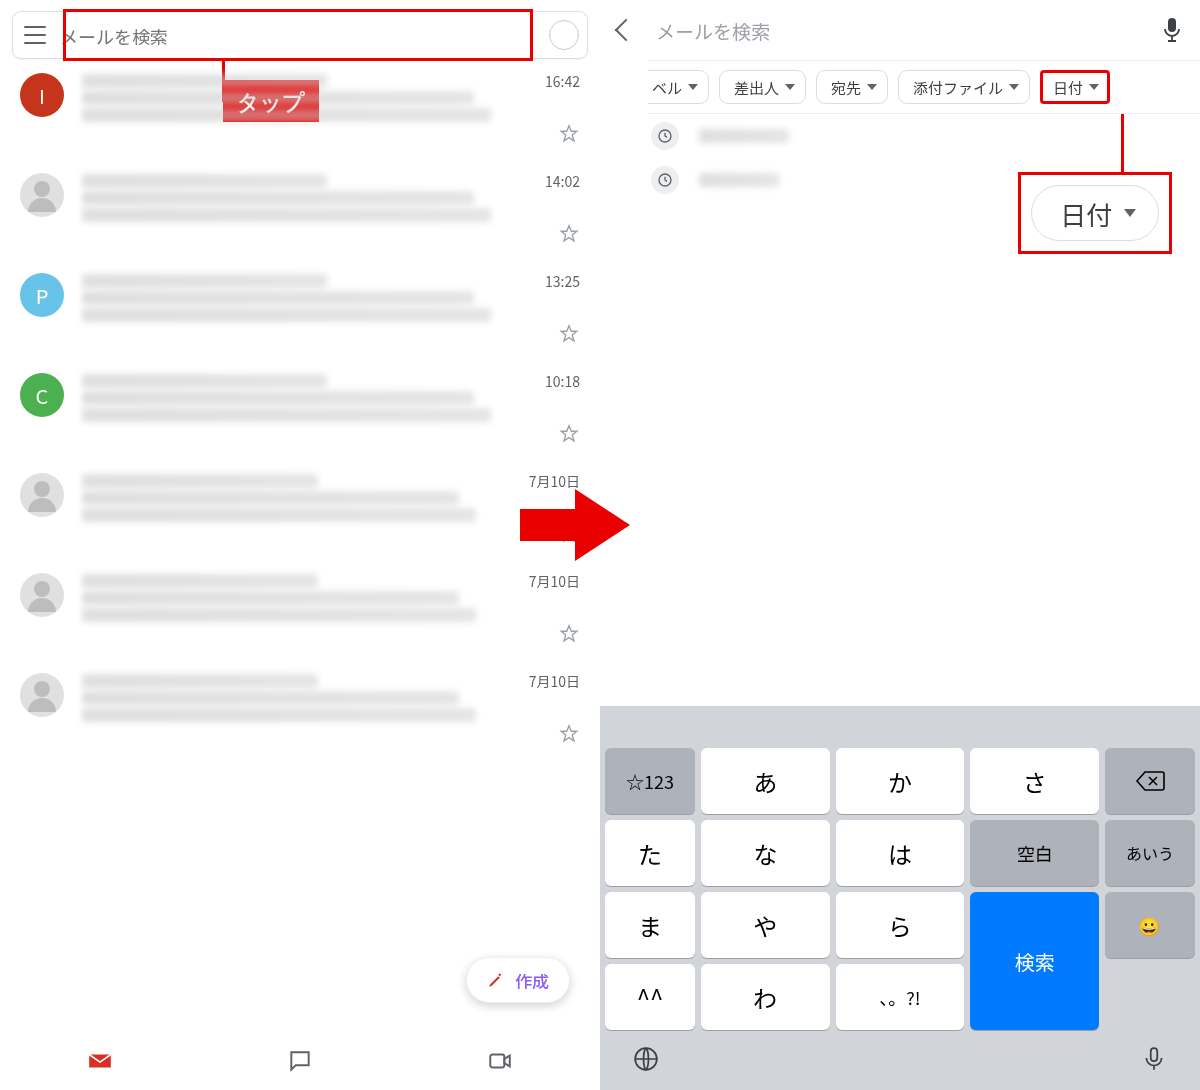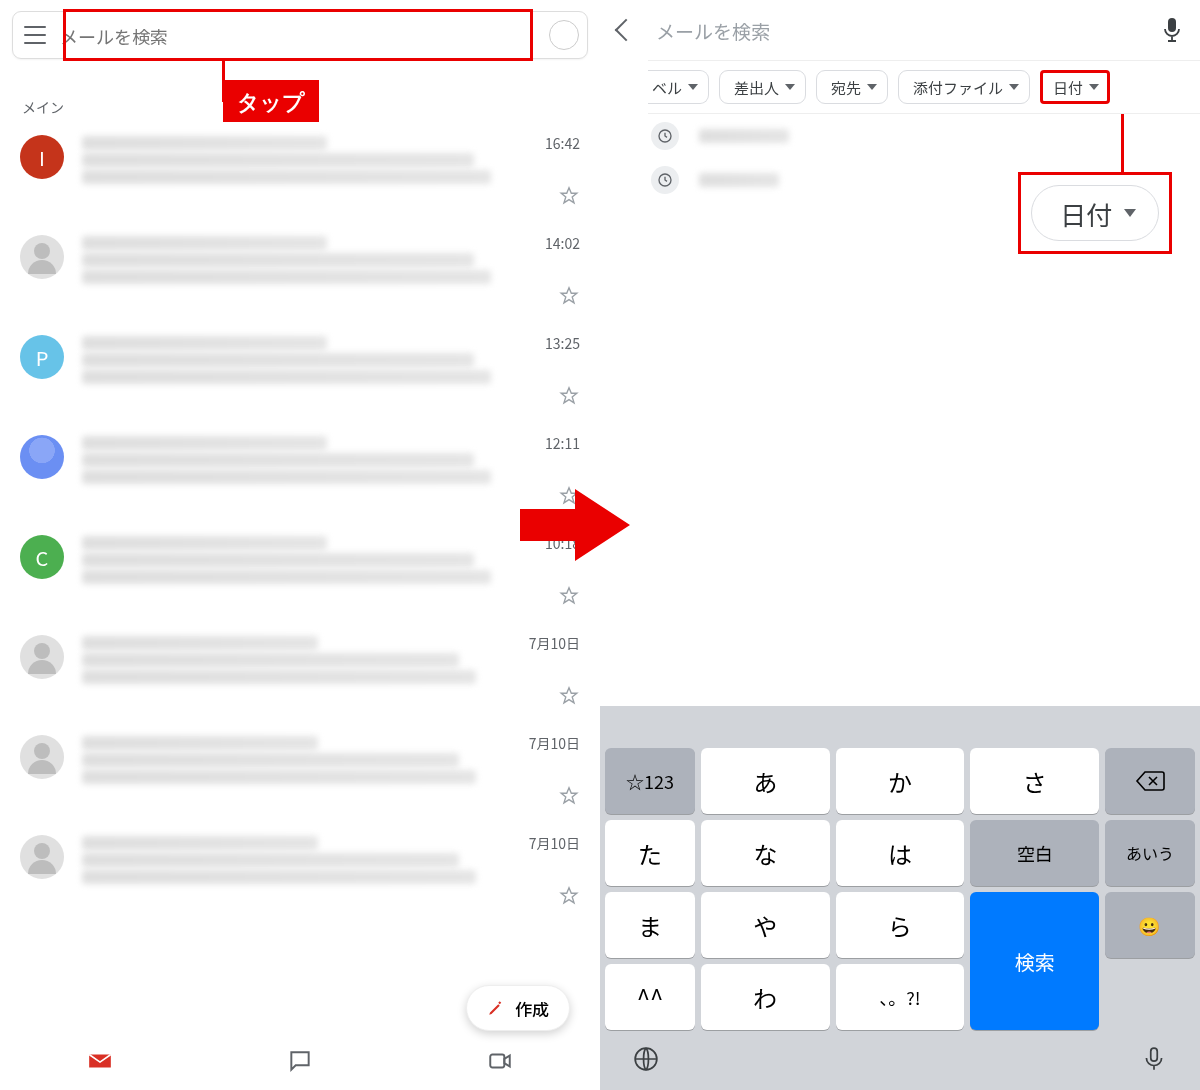--- a/index.html
+++ b/index.html
@@ -22,21 +22,21 @@
   .mail-row { display:flex; padding:12px 20px 14px 20px; gap:18px;}
   .mail-avatar { width:44px; height:44px; border-radius:50%; color:#fff; display:flex; align-items:center; justify-content:center; font-size:20px; flex-shrink:0; margin-top:2px;}
   .mail-avatar.gray { background:#e0e0e0; display:flex; align-items:center; justify-content:center;}
   .mail-avatar.gray::before { content:""; width:16px; height:16px; border-radius:50%; background:#bdbdbd; position:relative; transform:translateY(-6px);}
   .mail-avatar.gray::after { content:""; position:absolute; width:28px; height:14px; background:#bdbdbd; border-radius:14px 14px 0 0; transform:translateY(10px);}
   .mail-mid { flex:1; min-width:0; }
   .blur-line { height:14px; background:linear-gradient(90deg,#c4c4c4,#cfcfcf); border-radius:3px; filter:blur(3px); opacity:.55; margin:3px 0; }
   .mail-right { display:flex; flex-direction:column; align-items:flex-end; gap:32px; color:#5f6368; font-size:14px;}
   .star { width:22px; height:22px; }
   .star svg { width:100%; height:100%; fill:none; stroke:#9aa0a6; stroke-width:1.5;}
-  .compose { position:absolute; right:30px; bottom:59px; background:#fff; border:1px solid #eee; box-shadow:0 3px 10px rgba(0,0,0,.18); border-radius:24px; height:46px; display:flex; align-items:center; gap:10px; padding:0 20px; color:#000000; font-weight:500; font-size:17px;}
+  .compose { position:absolute; right:30px; bottom:87px; background:#fff; border:1px solid #eee; box-shadow:0 3px 10px rgba(0,0,0,.18); border-radius:24px; height:46px; display:flex; align-items:center; gap:10px; padding:0 20px; color:#8b5cf6; font-weight:500; font-size:17px;}
   .pencil { width:18px; height:18px;}
   .bottom-nav { height:58px; display:flex; border-top:0; align-items:center; justify-content:space-around;}
   .nav-ic { width:26px; height:26px; stroke:#5f6368; fill:none; stroke-width:1.8;}
   .nav-ic.mail { fill:#d93025; stroke:none;}
 
   
   .arrow-between { position:absolute; left:520px; top:485px; width:110px; height:80px;}
   .arrow-between svg { width:100%; height:100%;}
 
   
@@ -83,21 +83,20 @@
         </div>
       <div class="search-placeholder">メールを検索</div>
       <div class="avatar-empty"></div>
       <div class="red-box-search"></div>
     </div>
   </div>
   <div class="tap-callout-line"></div>
   <div class="tap-callout">
     <div class="tap-label">タップ</div>
   </div>
-  <div class="category">メイン</div>
 
   <div class="list" id="mail-list">
       <div class="mail-row">
         <div class="mail-avatar" style="background: rgb(197, 52, 27);">I</div>
         <div class="mail-mid">
           <div class="blur-line" style="width: 55%;"></div>
           <div class="blur-line" style="width: 88%;"></div>
           <div class="blur-line" style="width: 92%;"></div>
         </div>
         <div class="mail-right">
@@ -123,34 +122,20 @@
       </div>
       <div class="mail-row">
         <div class="mail-avatar" style="background: rgb(103, 195, 232);">P</div>
         <div class="mail-mid">
           <div class="blur-line" style="width: 55%;"></div>
           <div class="blur-line" style="width: 88%;"></div>
           <div class="blur-line" style="width: 92%;"></div>
         </div>
         <div class="mail-right">
           <div>13:25</div>
-          <div class="star"><svg viewBox="0 0 24 24">
-              <path d="M12 3l2.5 6h6l-5 4 2 6.5L12 16l-5.5 3.5 2-6.5-5-4h6z"></path>
-            </svg></div>
-        </div>
-      </div>
-      <div class="mail-row">
-        <div class="mail-avatar" style="background: radial-gradient(circle at 50% 35%, rgb(138, 166, 247) 35%, rgb(107, 143, 243) 36%);"></div>
-        <div class="mail-mid">
-          <div class="blur-line" style="width: 55%;"></div>
-          <div class="blur-line" style="width: 88%;"></div>
-          <div class="blur-line" style="width: 92%;"></div>
-        </div>
-        <div class="mail-right">
-          <div>12:11</div>
           <div class="star"><svg viewBox="0 0 24 24">
               <path d="M12 3l2.5 6h6l-5 4 2 6.5L12 16l-5.5 3.5 2-6.5-5-4h6z"></path>
             </svg></div>
         </div>
       </div>
       <div class="mail-row">
         <div class="mail-avatar" style="background: rgb(76, 175, 80);">C</div>
         <div class="mail-mid">
           <div class="blur-line" style="width: 55%;"></div>
           <div class="blur-line" style="width: 88%;"></div>

